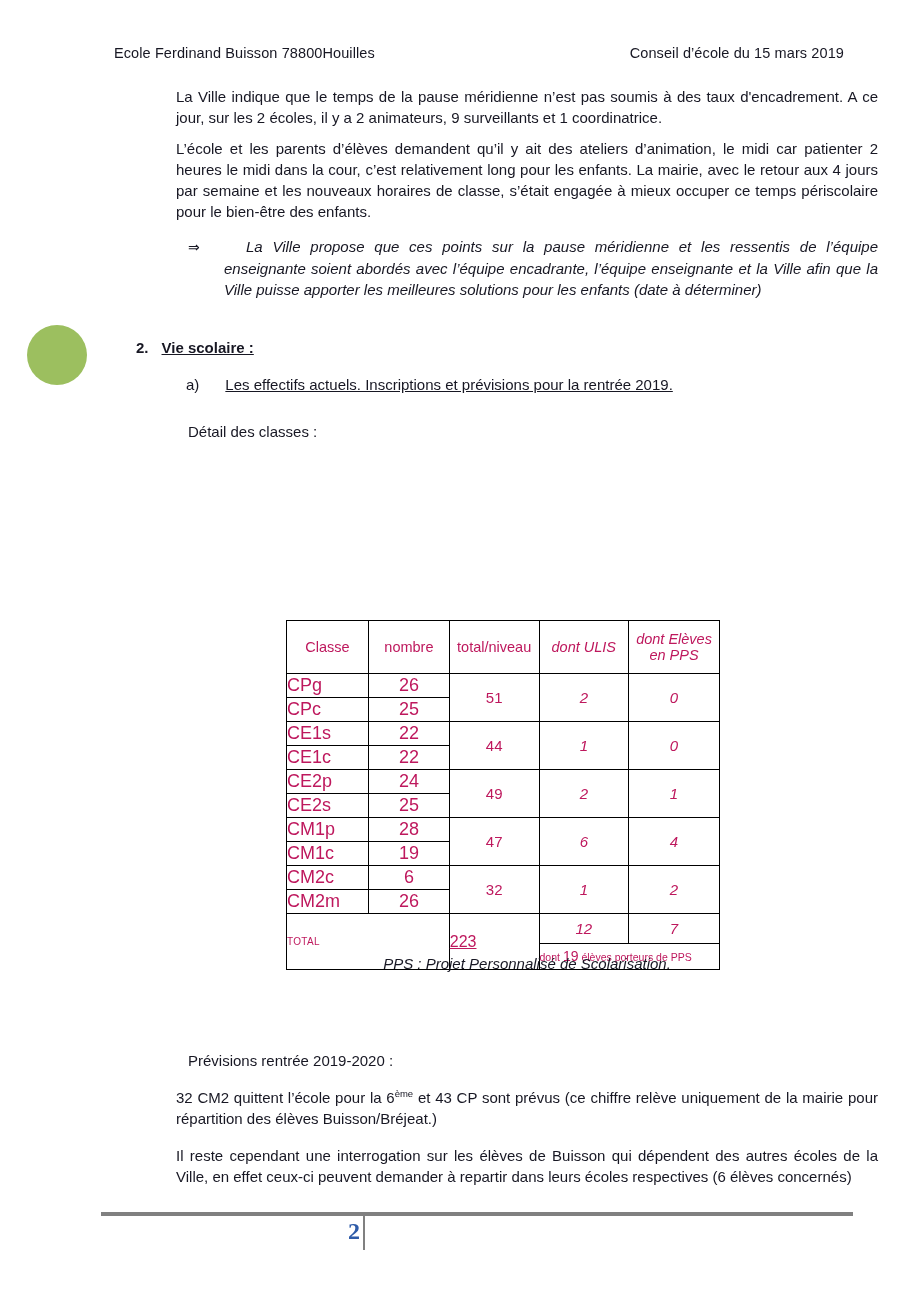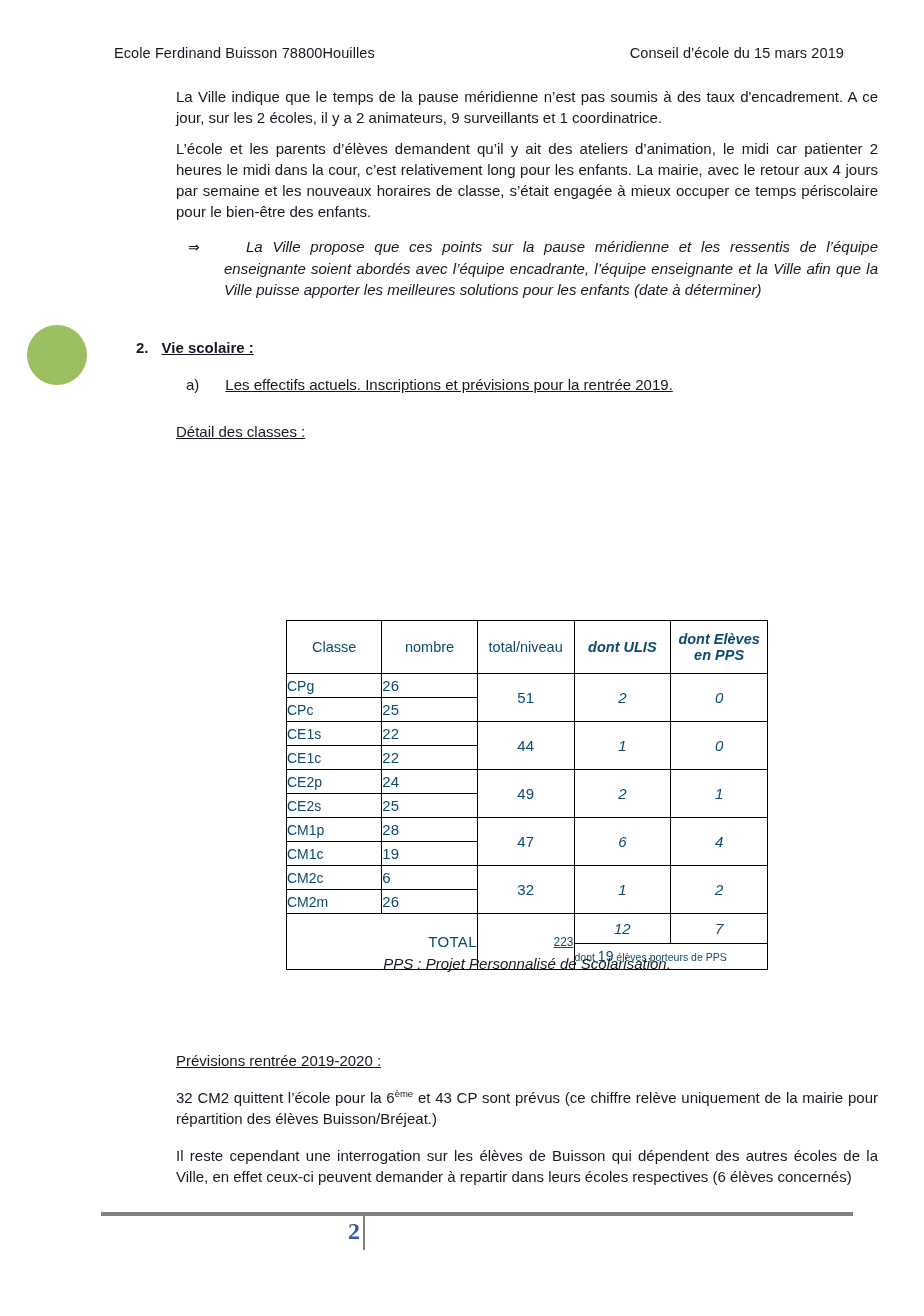--- a/index.html
+++ b/index.html
@@ -95,96 +95,95 @@
   .heading-a {
     margin: 20px 0 0 10px;
     font-size: 15px;
     display: flex;
     gap: 26px;
     align-items: baseline;
   }
   .heading-a .txt { text-decoration: underline; }
 
   .sub-underline {
-    margin: 30px 0 0 0;
-    font-size: 15px;
-    text-decoration: underline;
+    margin: 30px 0 0 12px;
+    font-size: 15px;
     display: inline-block;
   }
 
   
   .table-wrap {
     position: absolute;
     left: 286px;
     top: 620px;
     width: 482px;
   }
   table.effectifs {
     border-collapse: collapse;
-    width: 482px;
+    width: 434px;
     font-size: 14px;
-    color: #0c4a6e;
+    color: #be185d;
   }
   table.effectifs td, table.effectifs th {
     border: 1px solid #000000;
     padding: 0;
     font-weight: normal;
   }
   .th-cell {
     text-align: center;
     font-weight: bold;
     height: 52px;
     vertical-align: middle;
     font-size: 14.5px;
   }
-  .th-cell.ital { font-style: italic; font-weight: bold; }
+  .th-cell.ital { font-style: italic; font-weight: normal; }
 
   .c-classe {
     width: 95px;
     text-align: left;
     padding-left: 5px;
     height: 23px;
     vertical-align: middle;
-    font-size: 14px;
+    font-size: 18px;
   }
   .c-nombre {
     width: 95px;
-    text-align: left;
+    text-align: center;
     padding-right: 5px;
     height: 23px;
     vertical-align: middle;
-    font-size: 15px;
+    font-size: 18px;
   }
   .c-total {
     width: 96px;
     text-align: center;
     vertical-align: middle;
     font-size: 15px;
   }
   .c-ulis, .c-pps {
     width: 96px;
     text-align: center;
     vertical-align: middle;
     font-style: italic;
     font-size: 15px;
   }
   .grp-bot { border-bottom: 2px solid #000; }
 
   .total-label {
-    text-align: right;
-    font-weight: bold;
-    font-size: 15px;
+    text-align: left;
+    font-weight: bold;
+    font-size: 10px;
     height: 55px;
     vertical-align: middle;
     letter-spacing: 0.3px;
   }
   .total-value {
-    text-align: right;
-    font-weight: bold;
-    font-size: 12px;
+    text-align: left;
+    font-weight: bold;
+    font-size: 16px;
     vertical-align: middle;
     text-decoration: underline;
   }
   .total-small {
     text-align: center;
     font-style: italic;
     font-size: 15px;
     height: 28px;
     vertical-align: middle;
   }

